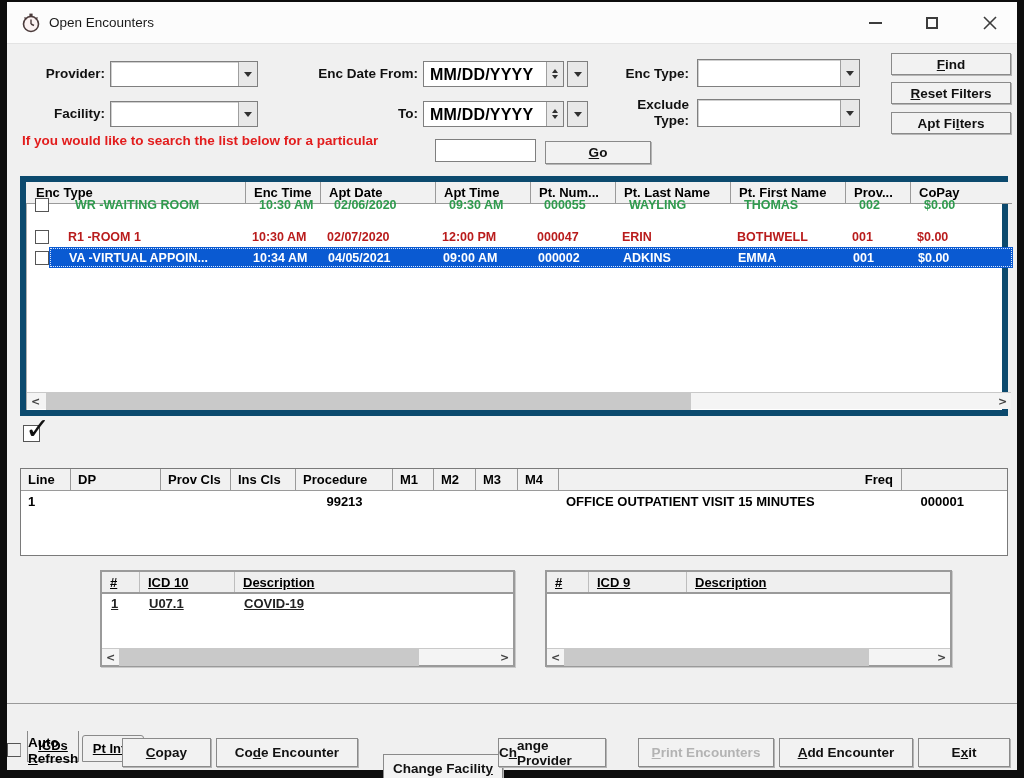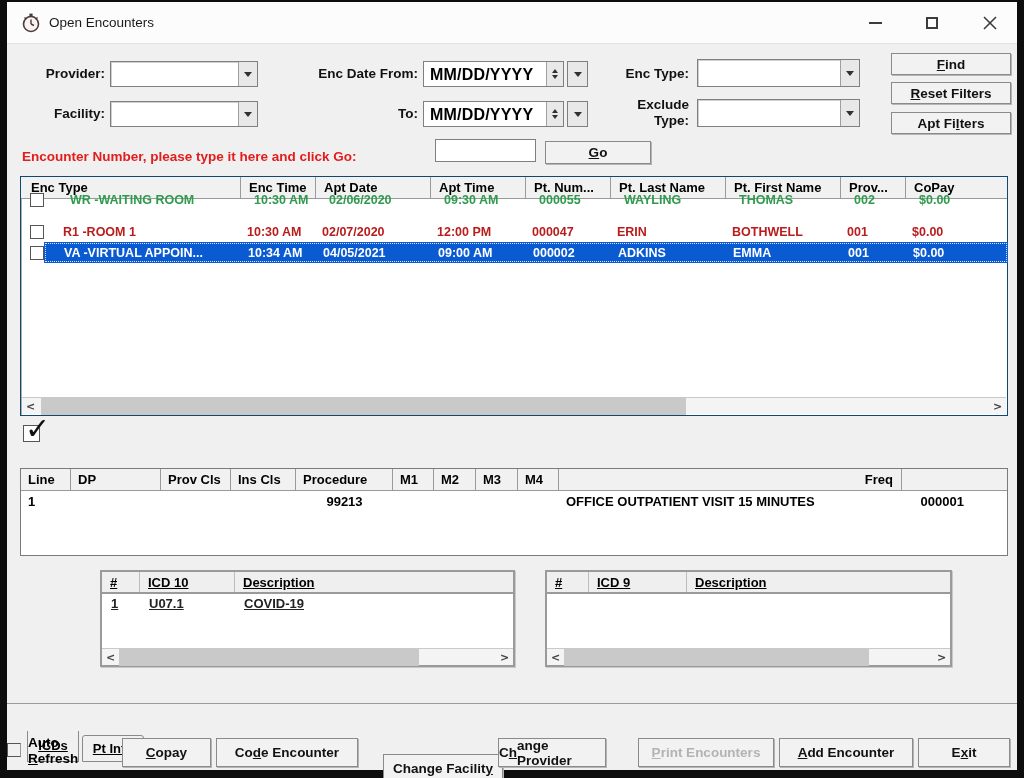--- a/index.html
+++ b/index.html
@@ -28,21 +28,21 @@
   .arr-up-s { width:0; height:0; border-left:3.5px solid transparent; border-right:3.5px solid transparent; border-bottom:4px solid #303030; }
   .arr-down-s { width:0; height:0; border-left:3.5px solid transparent; border-right:3.5px solid transparent; border-top:4px solid #303030; }
   .dropbtn { position:absolute; width:21px; height:26px; background:#e8e8e8; border:1px solid #7f7f7f; display:flex; align-items:center; justify-content:center; }
   .btn { position:absolute; background:#f2f2f2; border:1px solid #8a8a8a; box-shadow:1px 1px 0 #b5b5b5; font-size:13.5px; font-weight:bold; color:#111; display:flex; align-items:center; justify-content:center; cursor:default; }
   u { text-decoration:underline; }
 
   .red-note { position:absolute; left:15px; top:131px; width:430px; font-size:13.5px; font-weight:bold; line-height:16px; }
   .search-input { position:absolute; left:428px; top:137px; width:101px; height:23px; border:1px solid #7f7f7f; background:#fff; font-family:"Liberation Sans",sans-serif; font-size:13px; padding:0 4px; }
 
   
-  .enc-table { position:absolute; left:13px; top:174px; width:988px; height:240px; background:#fff; border:1px solid #0c4a6e; box-shadow:inset 1px 1px 0 #adadad; }
+  .enc-table { position:absolute; left:13px; top:174px; width:988px; height:240px; background:#fff; border:6px solid #0c4a6e; box-shadow:inset 1px 1px 0 #adadad; }
   .enc-header { position:absolute; left:0; top:0; width:986px; height:22px; background:#f1f1f1; border-bottom:1px solid #9a9a9a; display:grid; grid-template-columns:220px 75px 115px 95px 85px 115px 115px 65px 103px; }
   .eh { font-size:13px; font-weight:bold; padding:3px 0 0 8px; border-right:1px solid #9a9a9a; overflow:hidden; white-space:nowrap; }
   .eh.first { padding-left:10px; }
   .enc-row { position:absolute; left:0; width:986px; height:21px; display:flex; align-items:center; }
   .cb-cell { width:36px; display:flex; align-items:center; justify-content:flex-start; padding-left:9px; }
   .checkbox { width:14px; height:14px; background:#fff; border:1px solid #555; position:relative; }
   .enc-cells { flex:1; height:21px; display:grid; grid-template-columns:184px 75px 115px 95px 85px 115px 115px 65px 103px; align-items:center; }
   .enc-cells span { font-size:12.5px; font-weight:bold; padding-left:8px; white-space:nowrap; overflow:hidden; }
   .enc-cells.sel { outline:1px dotted rgba(255,255,255,.85); outline-offset:-2px; }
 
@@ -173,21 +173,21 @@
     <span class="combo-btn">
           <i class="arr-down"></i>
         </span>
   </div>
 
   <div class="btn" style="left:884px; top:51px; width:120px; height:22px;"><u>F</u>ind</div>
   <div class="btn" style="left:884px; top:80px; width:120px; height:22px;"><u>R</u>eset Filters</div>
   <div class="btn" style="left:884px; top:110px; width:120px; height:22px;">Apt Fi<u>l</u>ters</div>
 
   <div class="red-note" style="color: rgb(226, 29, 29);">
-    <br><span>Encounter Number, please type it here and click Go:</span>
+    <span>If you would like to search the list below for a particular</span><br>
   </div>
   <input class="search-input" value="" style="">
   <div class="btn" style="left:538px; top:139px; width:106px; height:23px;"><u>G</u>o</div>
 
   <div class="enc-table">
     <div class="enc-header">
       <span class="eh first">Enc Type</span>
       <span class="eh">Enc Time</span>
       <span class="eh">Apt Date</span>
       <span class="eh">Apt Time</span>

